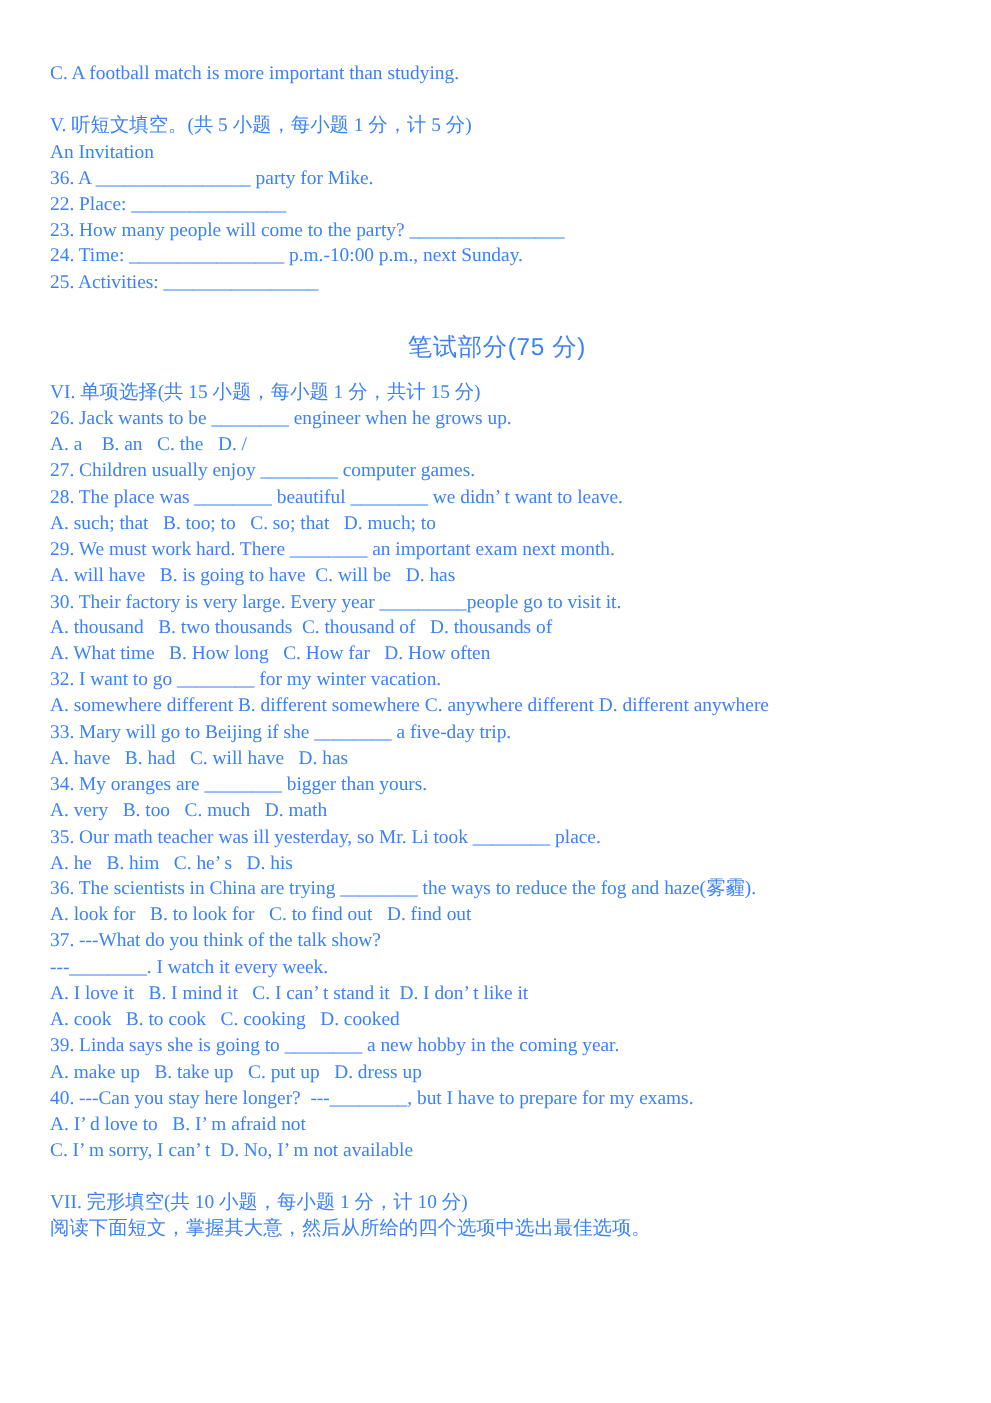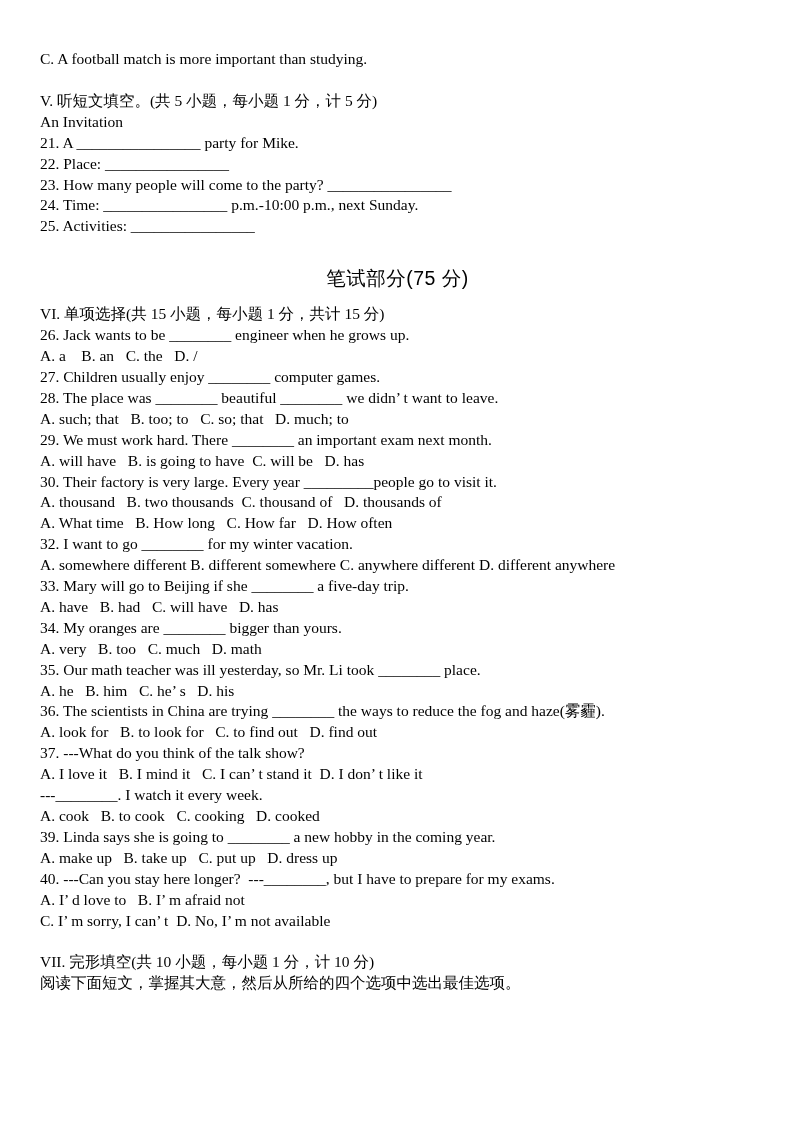--- a/index.html
+++ b/index.html
@@ -12,21 +12,21 @@
     padding: 49px 38px 0 40px;
     box-sizing: border-box;
     overflow: hidden;
   }
   .doc-body { width: 100%; }
   .line {
     font-family: "Liberation Serif", serif;
     font-size: 15.5px;
     line-height: 20.9px;
     white-space: pre-wrap;
-    color: #000000;
+    color: #3b82f6;
   }
   .t-heading { font-weight: 400; }
   .t-title {
     font-family: "Liberation Sans", sans-serif;
     font-weight: 400;
     font-size: 19.5px;
     line-height: 27px;
     text-align: center;
     letter-spacing: 0.5px;
   }
@@ -35,21 +35,21 @@
   .sp3 { margin-top: 28px; }
 </style>
 </head>
 <body>
 
 <div class="page">
   <div class="doc-body">
       <div class="line t-body">C. A football match is more important than studying.</div>
       <div class="line t-heading sp2">V. 听短文填空。(共 5 小题，每小题 1 分，计 5 分)</div>
       <div class="line t-body">An Invitation</div>
-      <div class="line t-body">21. A ________________ party for Mike.</div>
+      <div class="line t-body">36. A ________________ party for Mike.</div>
       <div class="line t-body">22. Place: ________________</div>
       <div class="line t-body">23. How many people will come to the party? ________________</div>
       <div class="line t-body">24. Time: ________________ p.m.-10:00 p.m., next Sunday.</div>
       <div class="line t-body">25. Activities: ________________</div>
       <div class="line t-title sp3">笔试部分(75 分)</div>
       <div class="line t-heading sp1">VI. 单项选择(共 15 小题，每小题 1 分，共计 15 分)</div>
       <div class="line t-body">26. Jack wants to be ________ engineer when he grows up.</div>
       <div class="line t-body">A. a    B. an   C. the   D. /</div>
       <div class="line t-body">27. Children usually enjoy ________ computer games.</div>
       <div class="line t-body">28. The place was ________ beautiful ________ we didn’ t want to leave.</div>
@@ -63,22 +63,22 @@
       <div class="line t-body">A. somewhere different B. different somewhere C. anywhere different D. different anywhere</div>
       <div class="line t-body">33. Mary will go to Beijing if she ________ a five-day trip.</div>
       <div class="line t-body">A. have   B. had   C. will have   D. has</div>
       <div class="line t-body">34. My oranges are ________ bigger than yours.</div>
       <div class="line t-body">A. very   B. too   C. much   D. math</div>
       <div class="line t-body">35. Our math teacher was ill yesterday, so Mr. Li took ________ place.</div>
       <div class="line t-body">A. he   B. him   C. he’ s   D. his</div>
       <div class="line t-body">36. The scientists in China are trying ________ the ways to reduce the fog and haze(雾霾).</div>
       <div class="line t-body">A. look for   B. to look for   C. to find out   D. find out</div>
       <div class="line t-body">37. ---What do you think of the talk show?</div>
+      <div class="line t-body">---________. I watch it every week.</div>
       <div class="line t-body">A. I love it   B. I mind it   C. I can’ t stand it  D. I don’ t like it</div>
-      <div class="line t-body">---________. I watch it every week.</div>
       <div class="line t-body">A. cook   B. to cook   C. cooking   D. cooked</div>
       <div class="line t-body">39. Linda says she is going to ________ a new hobby in the coming year.</div>
       <div class="line t-body">A. make up   B. take up   C. put up   D. dress up</div>
       <div class="line t-body">40. ---Can you stay here longer?  ---________, but I have to prepare for my exams.</div>
       <div class="line t-body">A. I’ d love to   B. I’ m afraid not</div>
       <div class="line t-body">C. I’ m sorry, I can’ t  D. No, I’ m not available</div>
       <div class="line t-heading sp2">VII. 完形填空(共 10 小题，每小题 1 分，计 10 分)</div>
       <div class="line t-body">阅读下面短文，掌握其大意，然后从所给的四个选项中选出最佳选项。</div>
     </div>
 </div>

